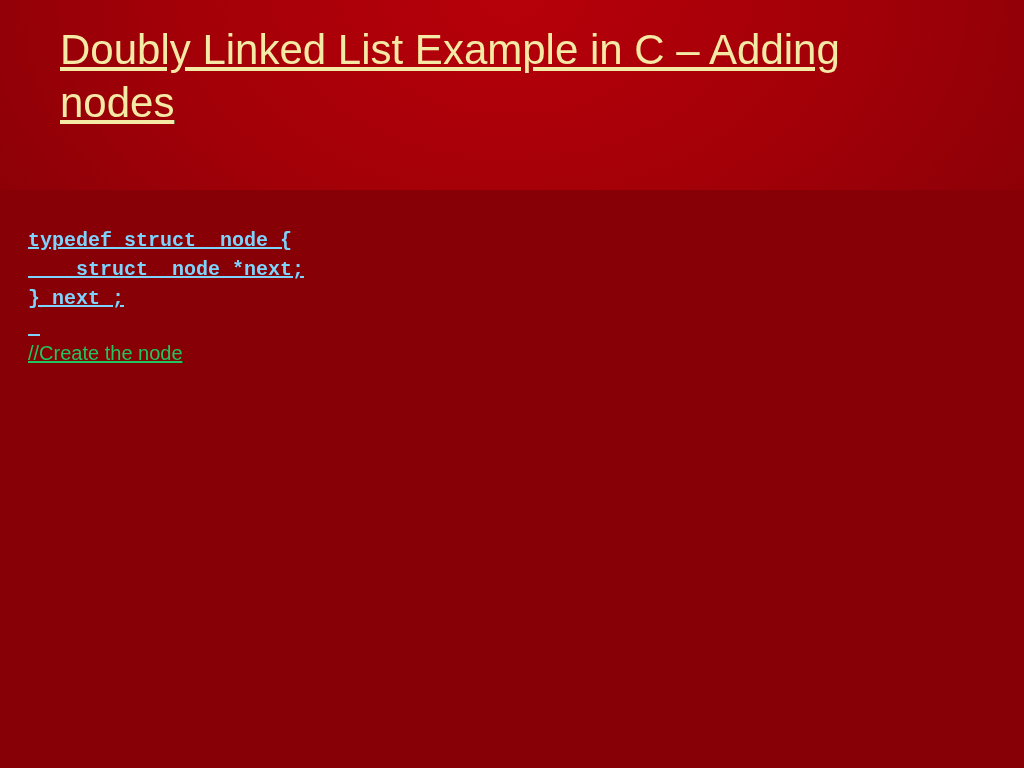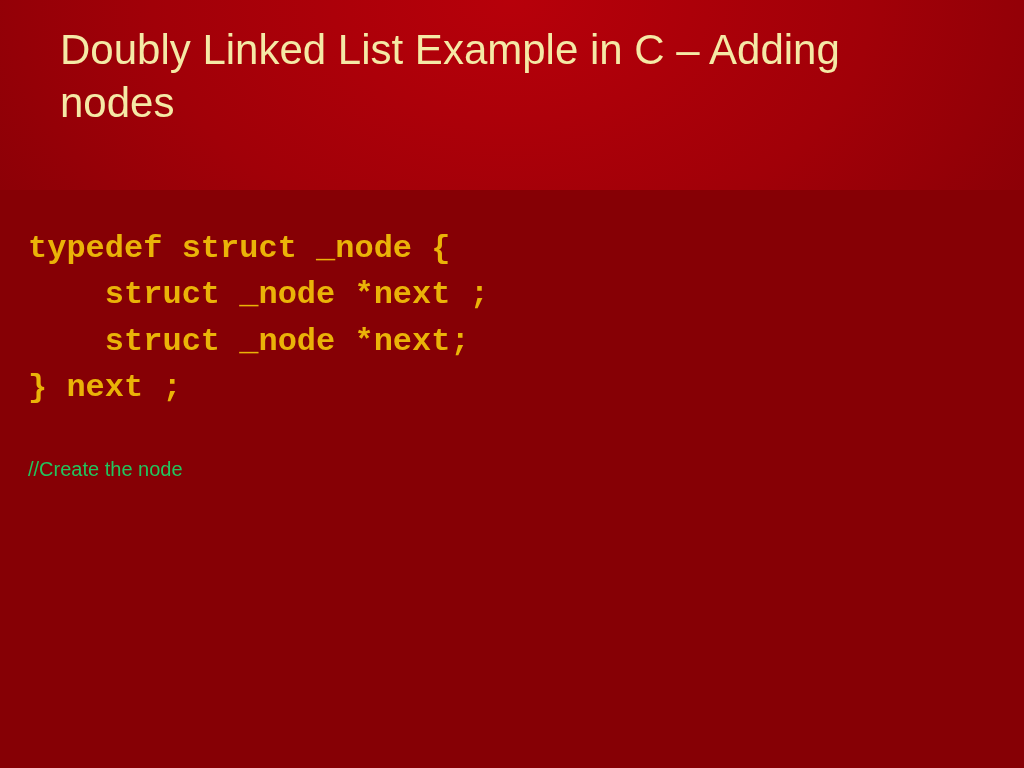--- a/index.html
+++ b/index.html
@@ -1,15 +1,15 @@
 <!DOCTYPE html>
 <html><head>
 <meta charset="utf-8">
 <style>
-  * { margin: 0; padding: 0; box-sizing: border-box; }
+  * { margin: 0; padding: 0; box-sizing: border-box; text-decoration: underline; }
   html, body { width: 1024px; height: 768px; overflow: hidden; }
   body {
     background: #860005;
     font-family: Arial, Helvetica, sans-serif;
   }
   .header {
     height: 190px;
     padding: 24px 60px 0 60px;
     background: radial-gradient(ellipse 900px 600px at 50% 0%,
                 #b7000a 0%, #a10008 40%, #890006 70%, #700003 100%);
@@ -19,39 +19,38 @@
     font-size: 42px;
     font-weight: 400;
     line-height: 1.25;
   }
   .body-area {
     padding: 36px 28px 0 28px;
     background: #860005;
   }
   .code {
     font-family: "Courier New", Courier, monospace;
-    font-size: 32px;
-    color: #eab308;
+    font-size: 20px;
+    color: #7dd3fc;
     line-height: 1.45;
     white-space: pre;
   }
   .bold { font-weight: 700; }
   .comment {
     font-family: Arial, Helvetica, sans-serif;
     font-size: 20px;
     color: #22c55e;
   }
 </style>
 </head>
 <body>
 
 <div class="header">
   <h1 class="title">Doubly Linked List Example in C – Adding nodes</h1>
 </div>
 
 <div class="body-area">
   <div class="code bold">typedef struct _node {</div>
-  <div class="code bold">    struct _node *next ;</div>
   <div class="code bold">    struct _node *next;</div>
   <div class="code bold">} next ;</div>
   <div class="code">&nbsp;</div>
   <div class="comment">//Create the node</div>
 </div>
 
 </body></html>

